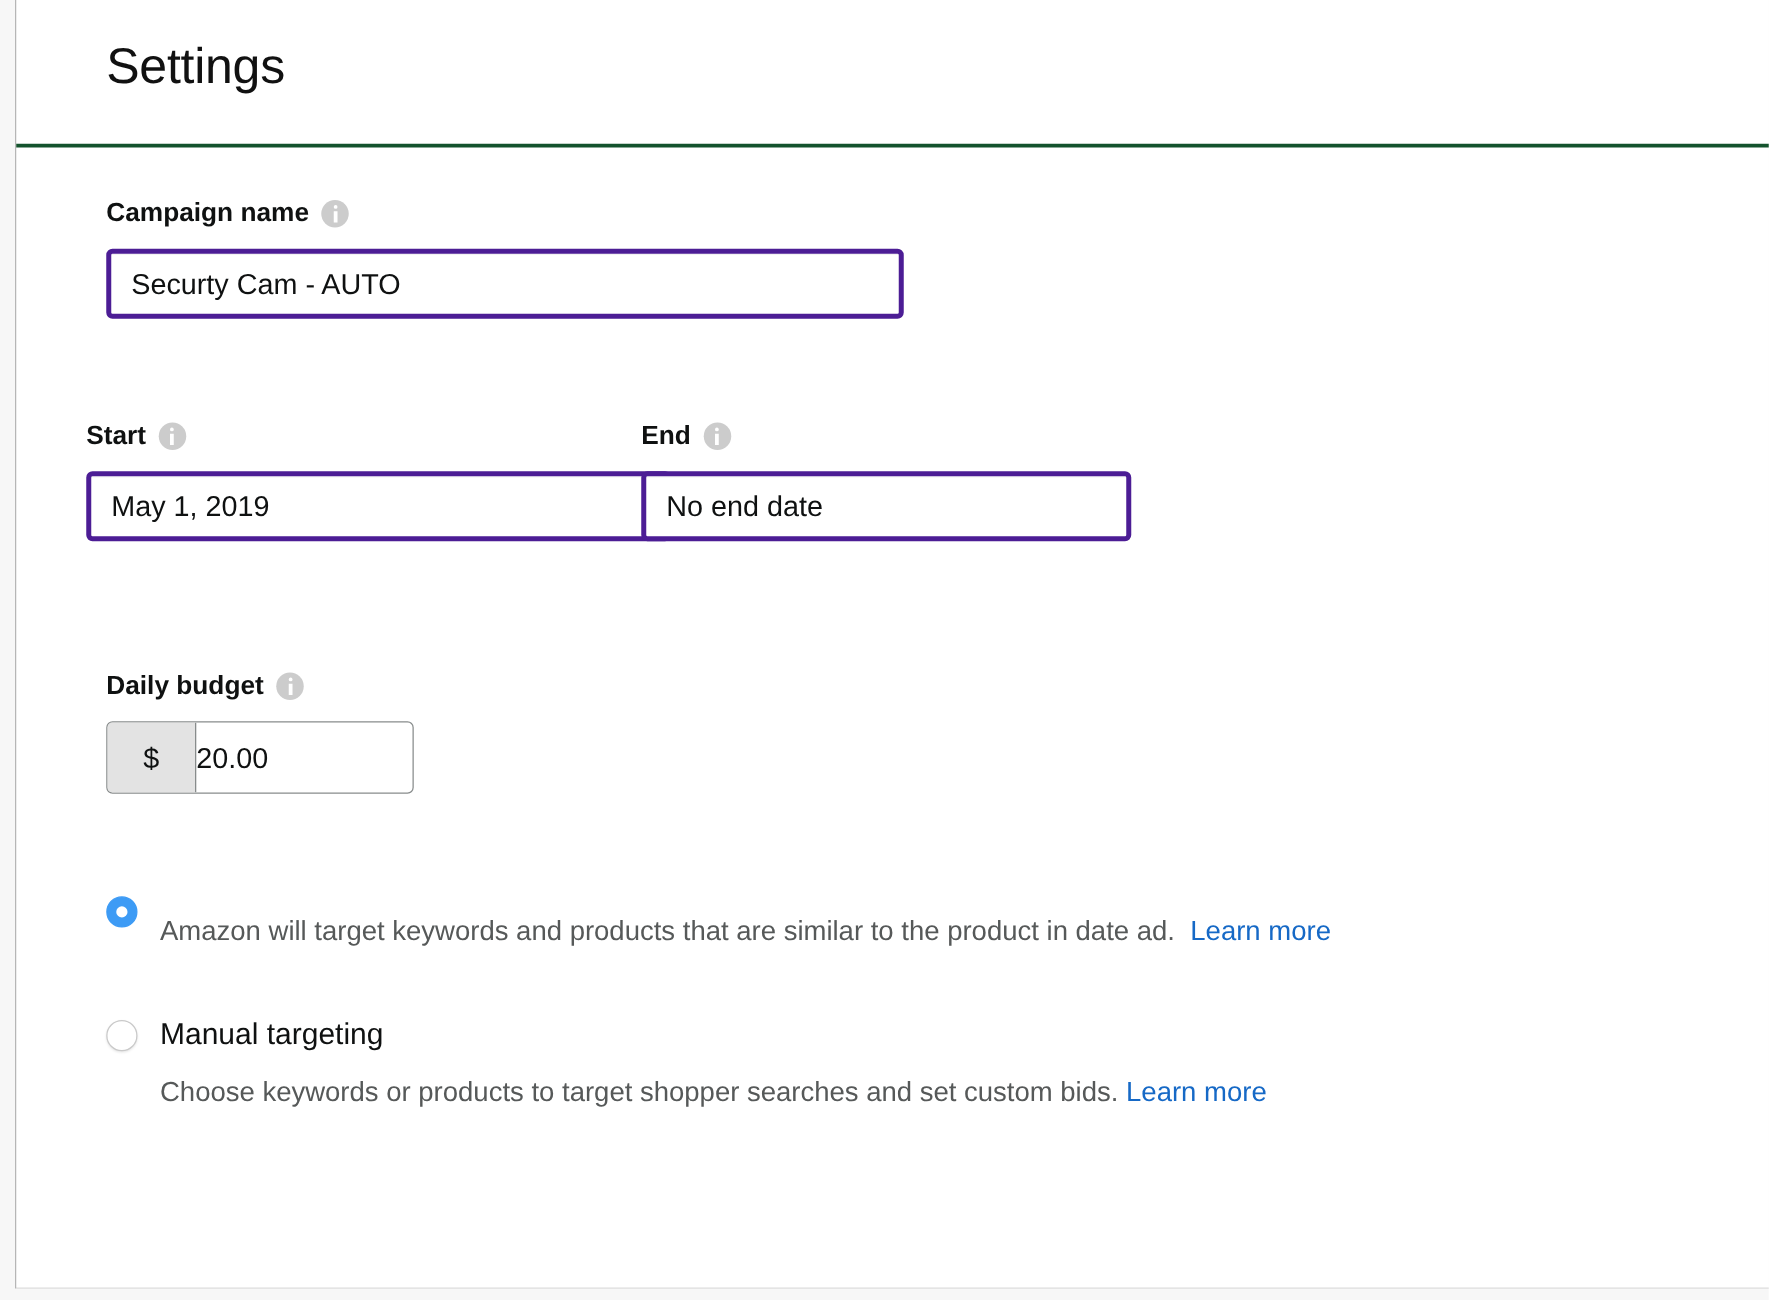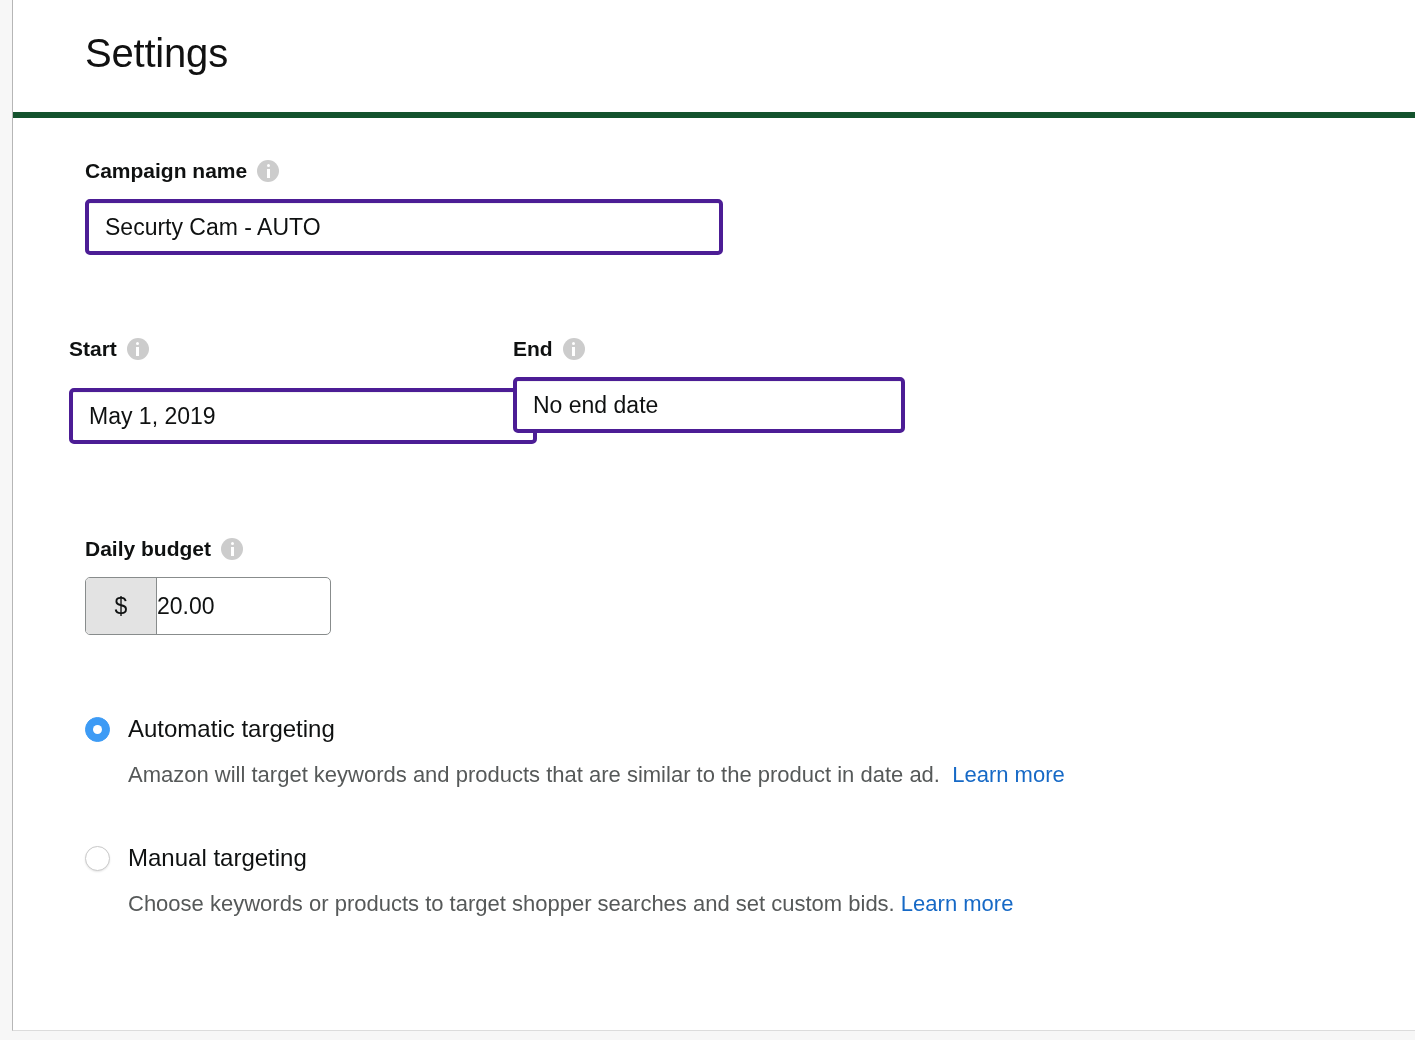--- a/index.html
+++ b/index.html
@@ -24,21 +24,21 @@
     width: 1403px;
     height: 1031px;
     background: #ffffff;
     border-left: 1px solid #b6b6b6;
     border-bottom: 1px solid #dcdcdc;
     box-sizing: border-box;
   }
 
   .panel-header {
     height: 118px;
-    border-bottom: 6px solid #14532d;
+    border-bottom: 3px solid #14532d;
     box-sizing: border-box;
     position: relative;
   }
 
   .page-title {
     position: absolute;
     left: 72px;
     top: 28px;
     font-size: 40px;
     line-height: 50px;
@@ -217,21 +217,21 @@
         <span class="info-icon"></span>
       </div>
       <input class="text-input" style="width: 638px; margin-top: 15px;" type="text" value="Securty Cam - AUTO">
     </div>
 
     <div class="field-group" style="left:56px; top:218px;">
       <div class="field-label">
         <span>Start</span>
         <span class="info-icon"></span>
       </div>
-      <input class="text-input" style="width: 468px; margin-top: 26px;" type="text" value="May 1, 2019">
+      <input class="text-input" style="width: 468px; margin-top: 15px;" type="text" value="May 1, 2019">
     </div>
 
     <div class="field-group" style="left:500px; top:218px;">
       <div class="field-label">
         <span>End</span>
         <span class="info-icon"></span>
       </div>
       <input class="text-input" style="width: 392px; margin-top: 15px;" type="text" value="No end date">
     </div>
 
@@ -245,21 +245,20 @@
         <input class="currency-value" type="text" value="20.00" style="">
       </div>
     </div>
 
     <div class="field-group" style="left:72px; top:581px; width:1265px;">
 
 
       <div class="radio-row" style="margin-top:15px;">
         <span class="radio on"></span>
         <div style="margin-left:0;">
-          <div class="radio-label">Automatic targeting</div>
           <div class="radio-desc" style="margin-left:18px; margin-top:10px; max-width:1205px;">
             <span>Amazon will target keywords and products that are similar to the product in date ad.</span>
             <span>&nbsp;</span><a class="link">Learn more</a>
           </div>
         </div>
       </div>
 
       <div class="radio-row" style="margin-top:47px;">
         <span class="radio off"></span>
         <div>

